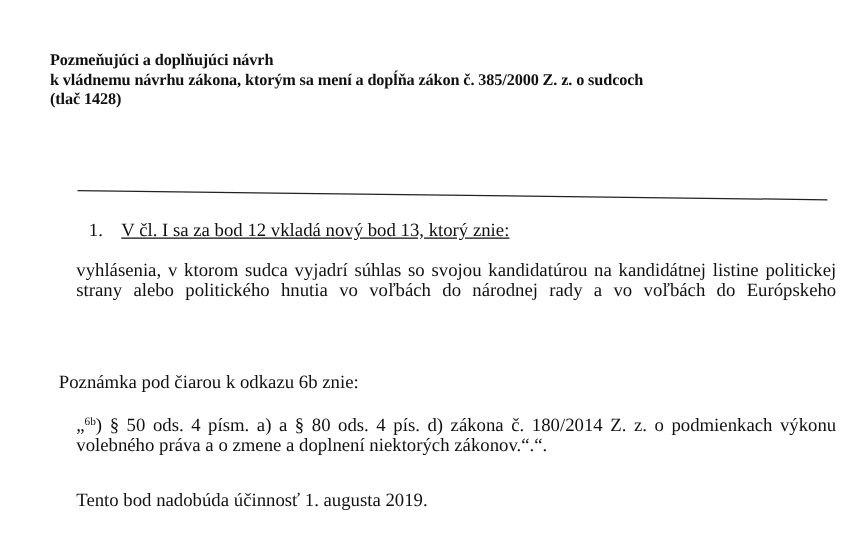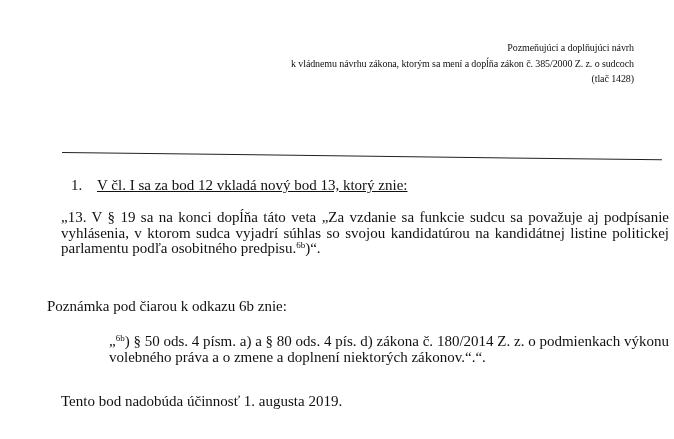--- a/index.html
+++ b/index.html
@@ -3,59 +3,58 @@
   <meta charset="utf-8">
   <style>
     html, body { margin: 0; padding: 0; background: #ffffff; }
     body {
       width: 674px; height: 439px; overflow: hidden; position: relative;
       font-family: "Liberation Serif", "DejaVu Serif", serif;
       color: #111111;
     }
     .header {
       position: absolute; left: 40px; top: 40px; width: 594px;
-      text-align: right; font-weight: normal; font-size: 10px; line-height: 15.5px;
+      text-align: left; font-weight: bold; font-size: 13px; line-height: 15.5px;
       letter-spacing: -0.1px;
     }
     .header div { white-space: nowrap; }
     .rule {
       position: absolute; left: 62px; top: 152px; width: 600px; height: 1px;
       background: #222; transform: rotate(0.7deg); transform-origin: left center;
     }
     .p { position: absolute; font-size: 15px; white-space: nowrap; line-height: 15px; }
     .item1 { left: 71px; top: 178px; text-decoration: underline; }
     .item1 .num { display: inline-block; width: 26px; }
     .quote-block { left: 61px; top: 210px; width: 608px; line-height: 15.5px; }
     .quote-block div { white-space: nowrap; }
     .justify { text-align: justify; text-align-last: justify; white-space: normal !important; }
     .note-label { left: 47px; top: 299px; }
     .footnote { left: 61px; top: 334px; width: 608px; line-height: 15.5px; }
-    .footnote div { white-space: nowrap; margin-left: 48px; }
+    .footnote div { white-space: nowrap; }
     .effective { left: 61px; top: 393px; line-height: 16px; text-align: center; }
     sup { font-size: 9px; vertical-align: 5px; line-height: 0; }
   </style>
 </head>
 <body>
 
 <div class="header">
   <div>Pozmeňujúci a doplňujúci návrh</div>
   <div>k vládnemu návrhu zákona, ktorým sa mení a dopĺňa zákon č. 385/2000 Z. z. o sudcoch</div>
   <div>(tlač 1428)</div>
 </div>
 
 <div class="rule"></div>
 
 <div class="p item1">
   <span class="num">1.</span><span>V čl. I sa za bod 12 vkladá nový bod 13, ktorý znie:</span>
 </div>
 
 <div class="p quote-block">
-  <div class="justify">„13. V § 19 sa na konci dopĺňa táto veta „Za vzdanie sa funkcie sudcu sa považuje aj podpísanie</div>
   <div class="justify">vyhlásenia, v ktorom sudca vyjadrí súhlas so svojou kandidatúrou na kandidátnej listine politickej</div>
-  <div><span>parlamentu podľa osobitného predpisu.</span><sup>6b</sup><span>)“.</span></div>
+  <div class="justify">strany alebo politického hnutia vo voľbách do národnej rady a vo voľbách do Európskeho</div>
 </div>
 
 <div class="p note-label">Poznámka pod čiarou k odkazu 6b znie:</div>
 
 <div class="p footnote">
   <div class="justify"><span>„</span><sup>6b</sup><span>) § 50 ods. 4 písm. a) a § 80 ods. 4 pís. d) zákona č. 180/2014 Z. z. o podmienkach výkonu</span></div>
   <div>volebného práva a o zmene a doplnení niektorých zákonov.“.“.</div>
 </div>
 
 <div class="p effective">

